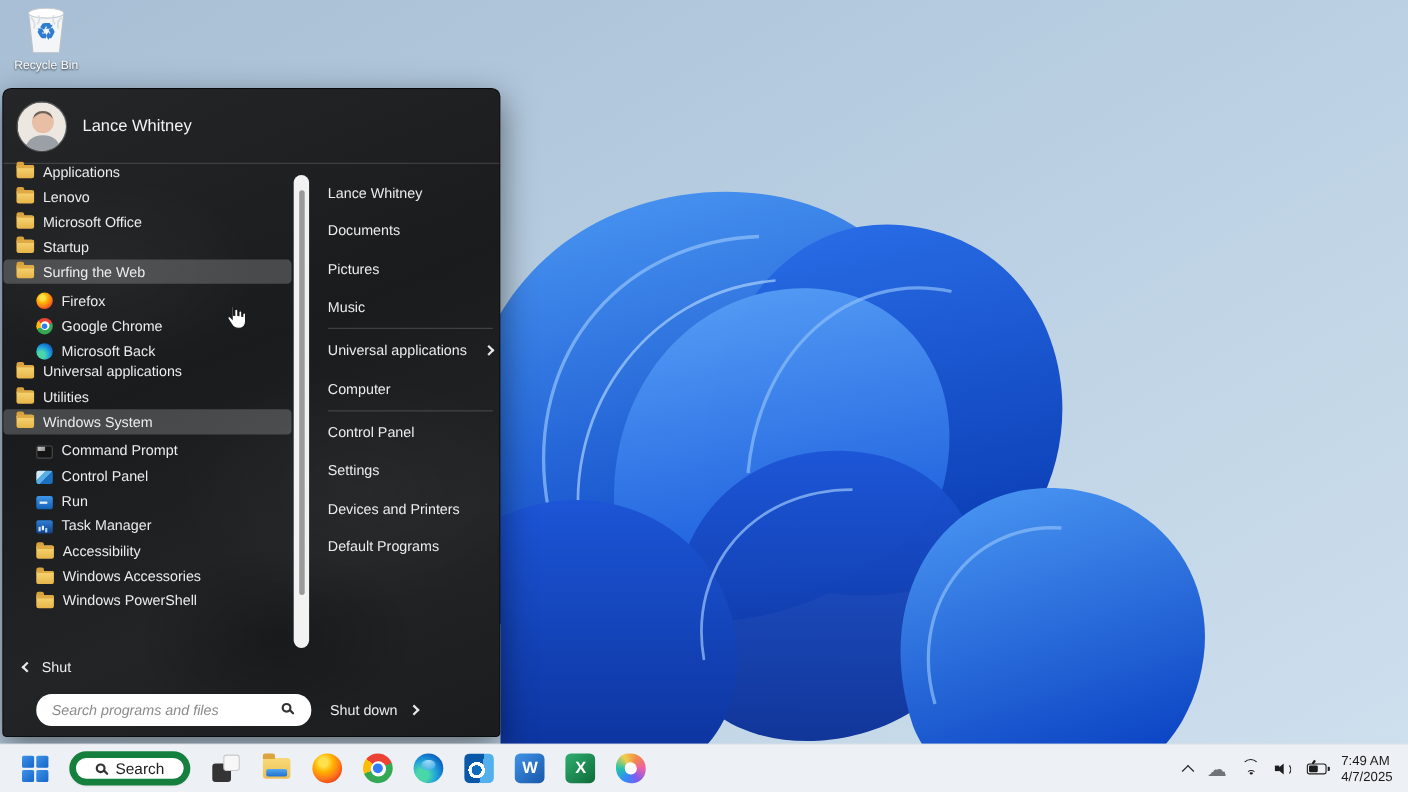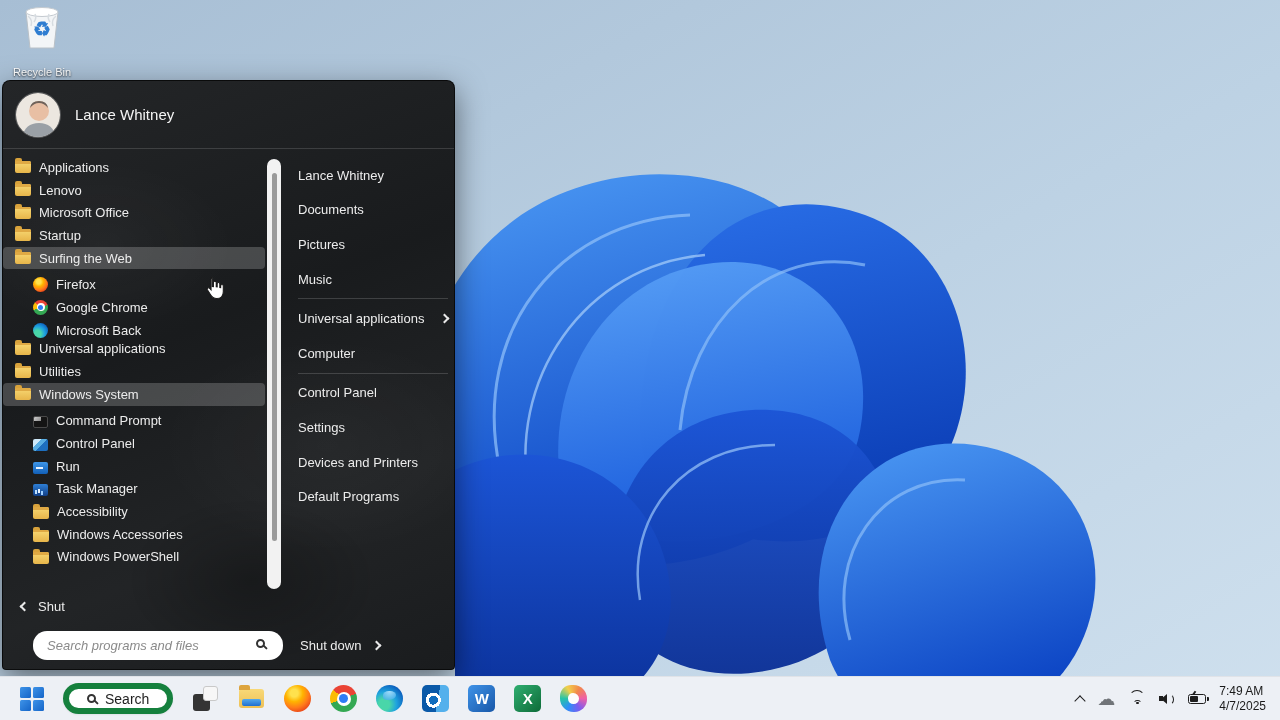--- a/index.html
+++ b/index.html
@@ -6,40 +6,40 @@
   body { font-family:"Liberation Sans", sans-serif; }
   .stage { position:relative; width:1280px; height:720px; overflow:hidden; background:#b5cadf; }
 
   
   .wallpaper { position:absolute; inset:0; }
 
   
   .recycle-bin { position:absolute; left:10px; top:4px; width:64px; text-align:center; cursor:default; }
   .rb-icon { position:relative; width:42px; height:46px; margin:0 auto; }
   .rb-glyph { position:absolute; left:50%; top:54%; transform:translate(-50%,-50%); font-size:20px; color:#2f7dd1; font-weight:bold; }
-  .rb-label { margin-top:16px; font-size:11px; color:#fff; text-shadow:0 1px 2px rgba(0,0,0,.8); }
+  .rb-label { margin-top:4px; font-size:11px; color:#fff; text-shadow:0 1px 2px rgba(0,0,0,.8); }
 
   
   .start-menu { position:absolute; left:2px; top:80px; width:453px; height:590px;
     border-radius:8px 8px 4px 4px; border:1px solid rgba(0,0,0,.65);
     box-shadow:0 10px 30px rgba(0,0,0,.5);
     color:#ececec; font-size:13px;
     background:
       radial-gradient(ellipse 220px 140px at 22% 28%, rgba(255,255,255,.035), transparent 60%),
       radial-gradient(ellipse 280px 180px at 72% 62%, rgba(255,255,255,.03), transparent 60%),
       radial-gradient(ellipse 180px 120px at 55% 85%, rgba(0,0,0,.25), transparent 70%),
       linear-gradient(158deg, #242628 0%, #191b1d 42%, #222426 72%, #1a1c1e 100%);
   }
   .menu-header { position:absolute; left:0; top:0; right:0; height:68px; display:flex; align-items:center; padding-left:12px;
     border-bottom:1px solid rgba(255,255,255,.14); }
   .avatar { width:46px; height:46px; border-radius:50%; overflow:hidden; flex:0 0 auto; border:1px solid rgba(255,255,255,.25); }
   .user-name { margin-left:14px; font-size:15px; color:#f4f4f4; }
 
   
-  .left-col { position:absolute; left:0; top:75px; width:278px; }
+  .left-col { position:absolute; left:0; top:64px; width:278px; }
   .menu-row { display:flex; align-items:center; height:22.7px; width:262px; border-radius:4px; padding-left:12px; gap:8px; cursor:pointer; }
   .menu-row.indent { padding-left:30px;align-items:flex-end; }
   .menu-row.hl { background:rgba(255,255,255,.20); }
   .menu-row .lbl { white-space:nowrap; }
 
   
   .sb-track { position:absolute; left:264px; top:78px; width:14px; height:430px; background:#f2f2f2; border-radius:7px; }
   .sb-thumb { position:absolute; left:4.5px; top:14px; width:5px; height:368px; background:#9a9a9a; border-radius:3px; }
 
   

